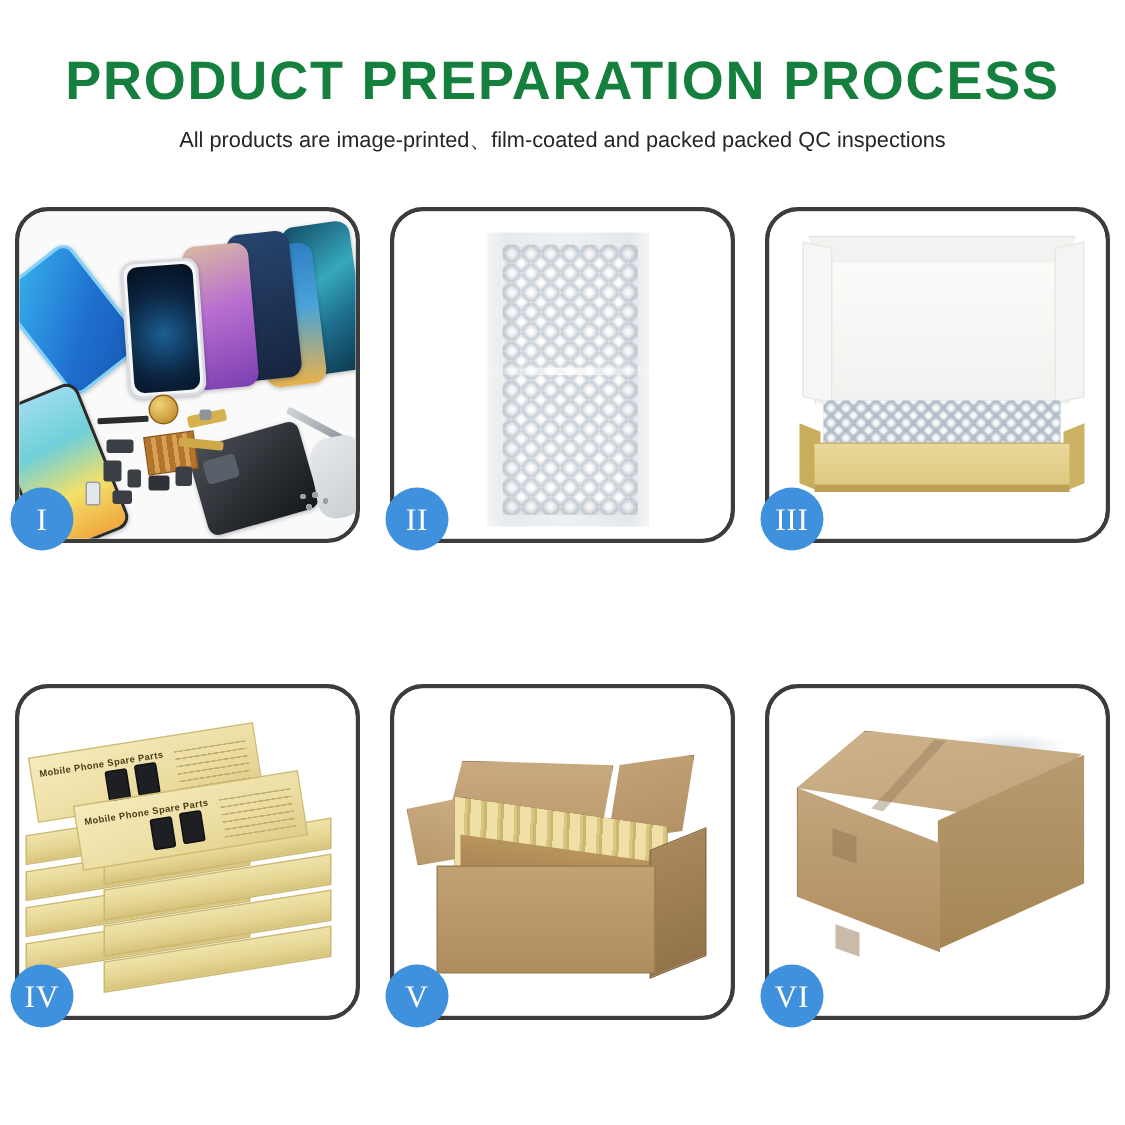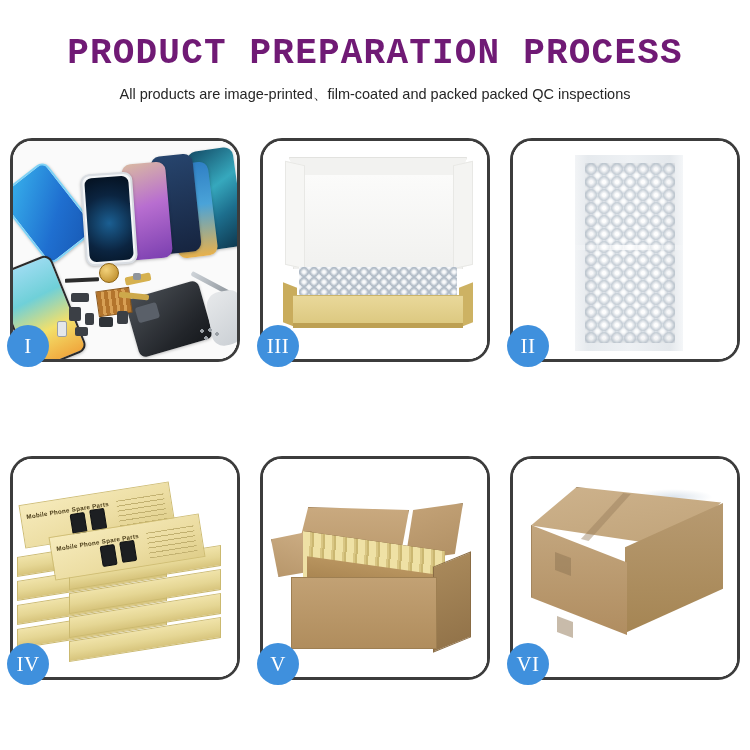--- a/index.html
+++ b/index.html
@@ -23,25 +23,25 @@
   .header {
     position: absolute;
     top: 0; left: 0;
     width: 750px;
     height: 125px;
     text-align: center;
   }
 
   .title {
     margin-top: 33px;
-    font-family: Liberation Mono, monospace;
+    font-family: Liberation Sans, sans-serif;
     font-size: 36px;
     font-weight: 700;
     letter-spacing: 1.2px;
-    color: #701a75;
+    color: #15803d;
     line-height: 42px;
     white-space: nowrap;
   }
 
   .subtitle {
     margin-top: 9px;
     font-family: "Liberation Sans", sans-serif;
     font-size: 14.5px;
     font-weight: 400;
     color: #262626;
@@ -478,44 +478,44 @@
           <div class="tool"></div>
           <div class="hand"></div>
           <div class="screwset"></div>
         </div>
       </div>
       <div class="badge">I</div>
     </div>
 
     <div class="panel">
       <div class="panel-inner">
+        <div class="scene-bubble">
+          <div class="pouch"></div>
+          <div class="bubbles"></div>
+          <div class="pouch-seal"></div>
+        </div>
+      </div>
+      <div class="badge">II</div>
+    </div>
+
+    <div class="panel">
+      <div class="panel-inner">
         <div class="scene-box3">
           <div class="b3-lidback"></div>
           <div class="b3-wall"></div>
           <div class="b3-flapL"></div>
           <div class="b3-flapR"></div>
           <div class="b3-bubble"></div>
           <div class="b3-sideL"></div>
           <div class="b3-sideR"></div>
           <div class="b3-front"></div>
           <div class="b3-base"></div>
         </div>
       </div>
       <div class="badge">III</div>
-    </div>
-
-    <div class="panel">
-      <div class="panel-inner">
-        <div class="scene-bubble">
-          <div class="pouch"></div>
-          <div class="bubbles"></div>
-          <div class="pouch-seal"></div>
-        </div>
-      </div>
-      <div class="badge">II</div>
     </div>
 
     <div class="panel">
       <div class="panel-inner">
         <div class="scene-stack">
           <div class="stk stk-l1"></div>
           <div class="stk stk-l2"></div>
           <div class="stk stk-l3"></div>
           <div class="stk stk-l4"></div>
           <div class="stk stk-r1"></div>

